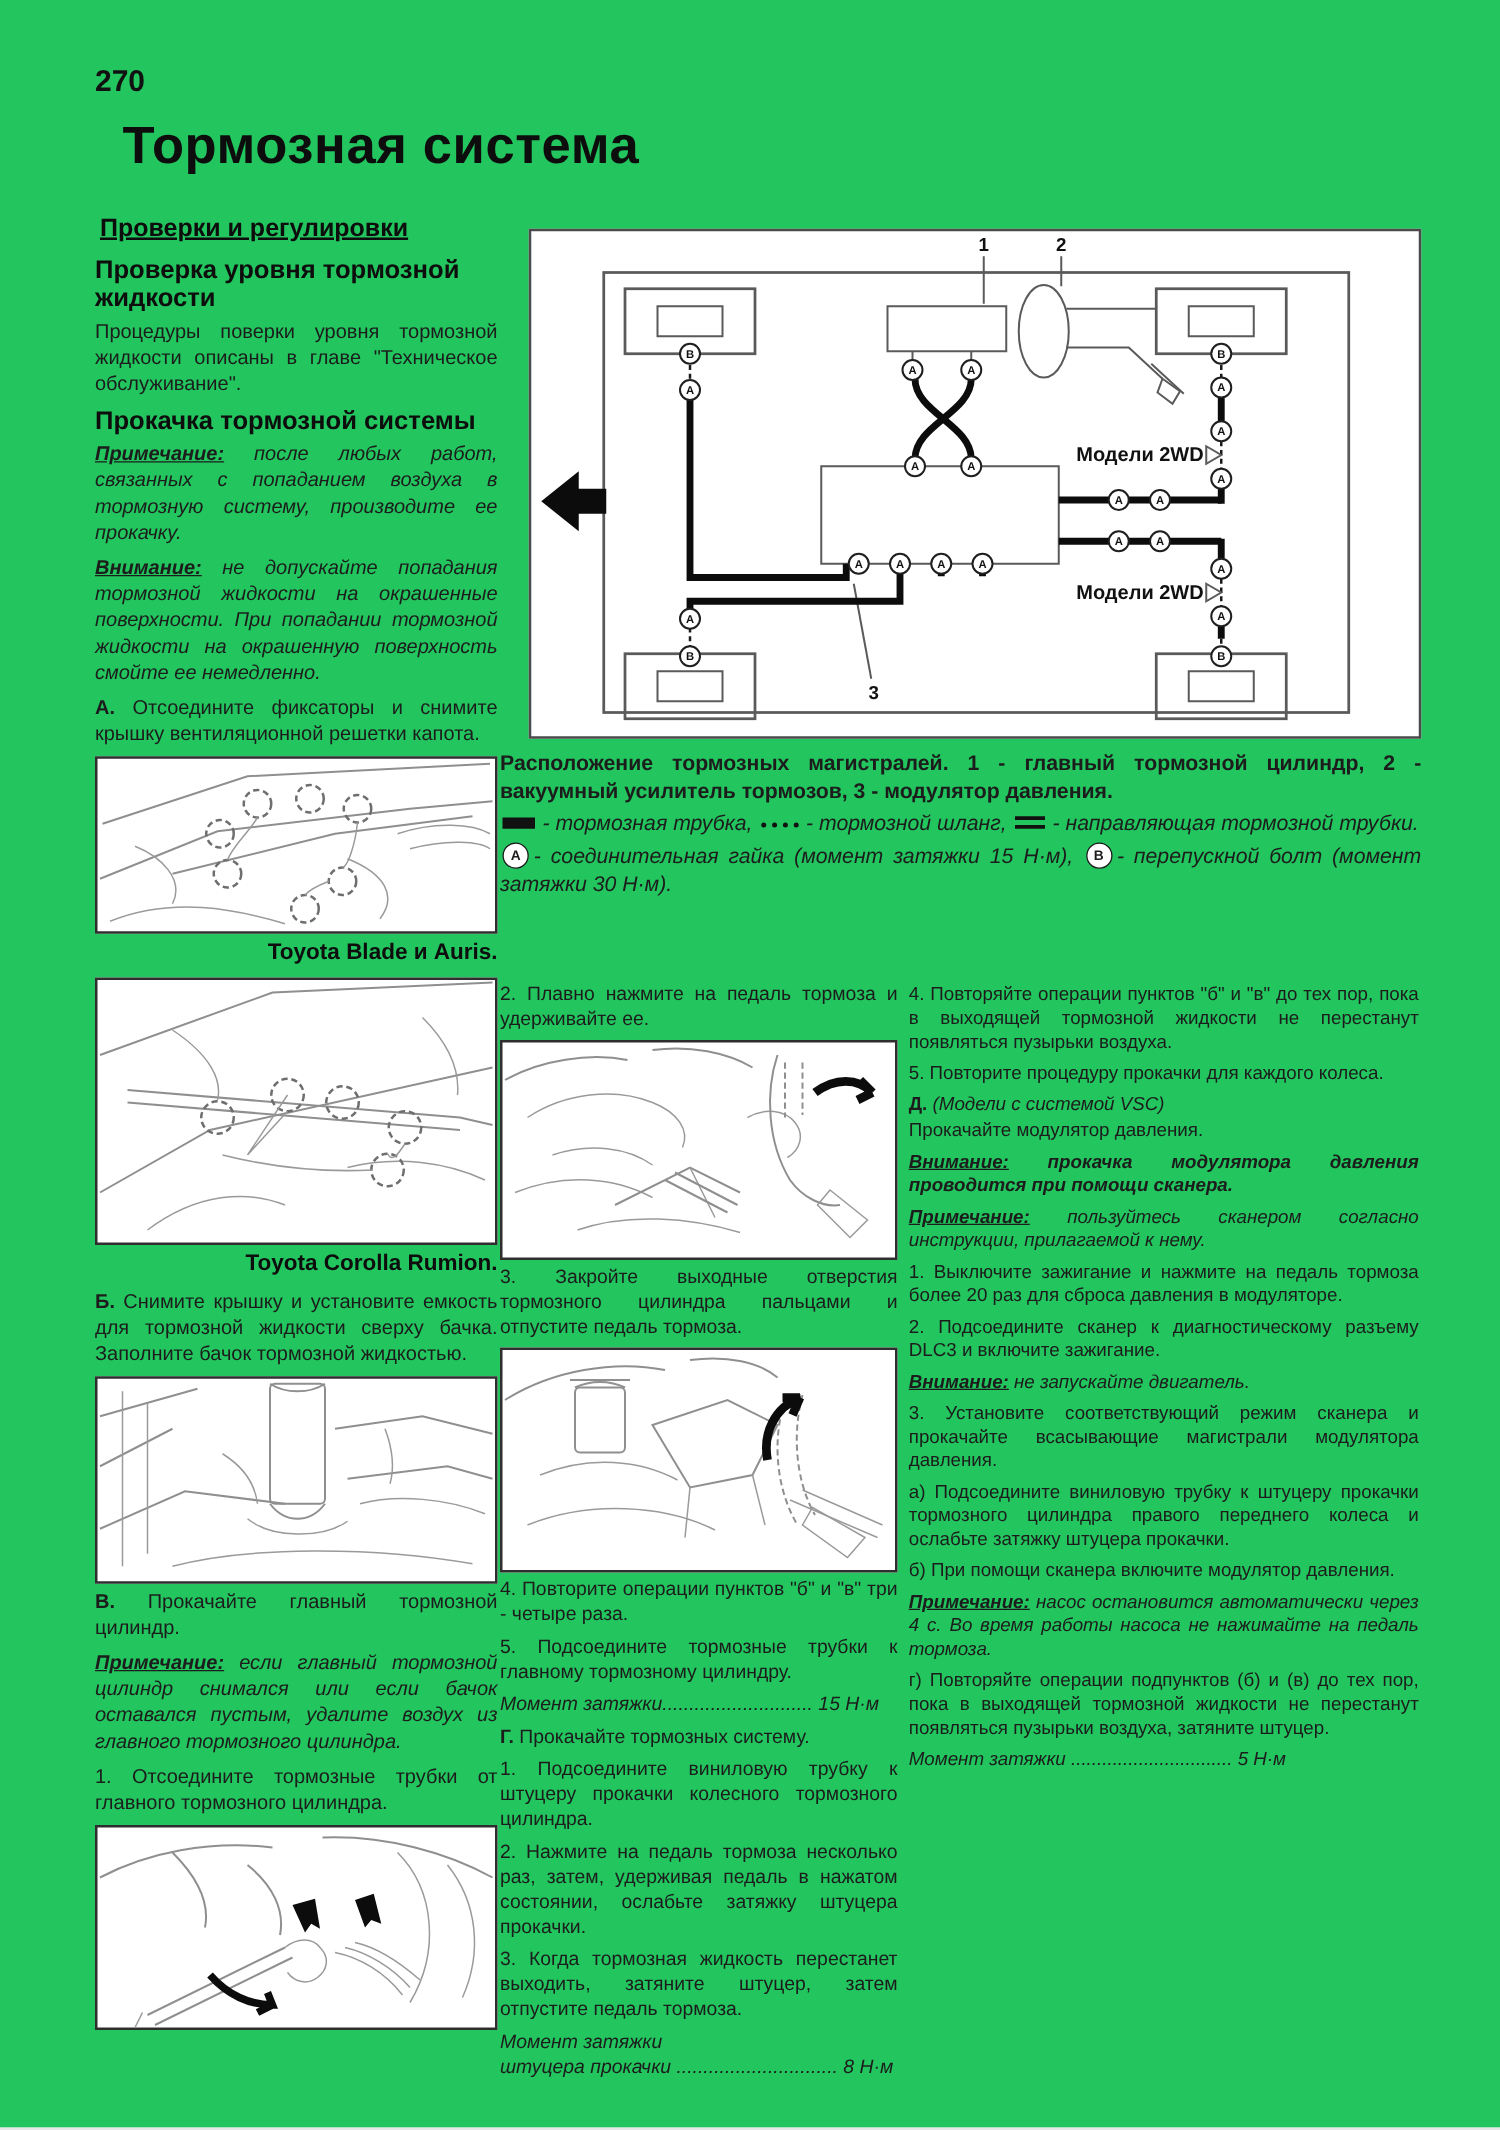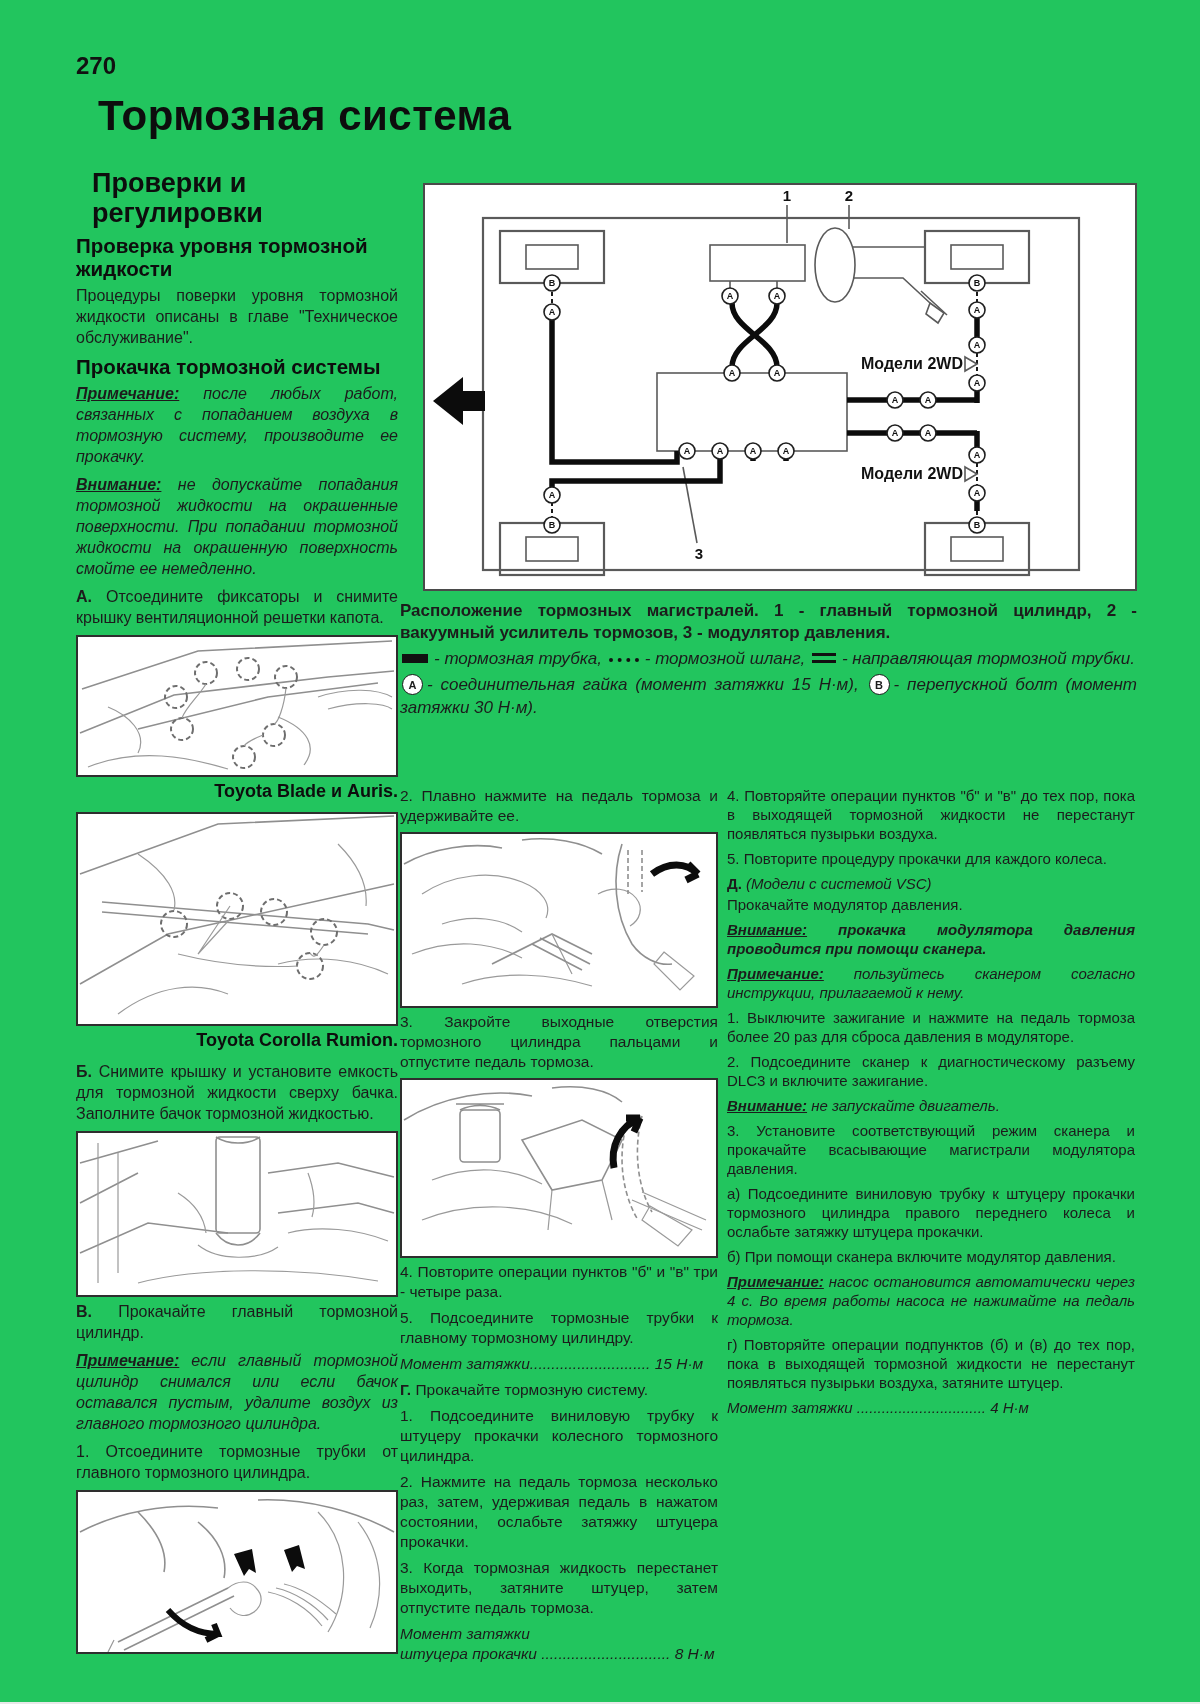--- a/index.html
+++ b/index.html
@@ -7,21 +7,21 @@
         font-family:"Liberation Sans",sans-serif;color:#1c1c1c;}
   .pageno{position:absolute;left:76px;top:52px;font-size:24px;font-weight:bold;color:#111;}
   .title{position:absolute;left:74px;top:92px;font-size:42px;font-weight:bold;color:#0d0d0d;letter-spacing:.5px;margin-left:24px;}
   
   .col{position:absolute;font-size:16px;line-height:21px;}
   .col p{margin:0 0 7px;text-align:justify;}
   #left-col{left:76px;top:168px;width:322px;}
   #mid-col{left:400px;top:786px;width:318px;font-size:15.5px;line-height:20px;}
   #right-col{left:727px;top:786px;width:408px;font-size:15px;line-height:19px;}
   #mid-col p,#right-col p{margin:0 0 6px;}
-  h2{margin:0 16px 6px;font-size:27px;line-height:30px;color:#0d0d0d;}
+  h2{margin:0 4px 6px;font-size:20px;line-height:30px;color:#0d0d0d;text-decoration:underline;}
   h3{margin:0 0 5px;font-size:20.5px;line-height:23px;color:#0d0d0d;}
   .b{font-weight:bold;}
   .it{font-style:italic;}
   .nl{font-style:italic;font-weight:bold;text-decoration:underline;}
   .torque{font-style:italic;text-align:left !important;}
   .fig{border:2px solid #2e2e2e;background:#fff;margin:2px 0 4px;}
   .figcap{font-size:18px;font-weight:bold;margin:0 0 10px;color:#0d0d0d;text-align:right;}
   .sketch{display:block;}
   
   #diagram-box{position:absolute;left:423px;top:183px;width:710px;height:404px;border:2px solid #4a4a4a;background:#fff;}
@@ -350,21 +350,21 @@
         <path class="gray" d="M226,40 C216,70 218,110 236,140" stroke-dasharray="5 3"></path>
         <path class="gray" d="M240,36 C232,66 234,104 250,132" stroke-dasharray="5 3"></path>
         <path class="gray2" d="M248,126 L290,150 L276,166 L240,140 z"></path>
         <path d="M212,88 C208,66 218,46 238,38 L224,38 M238,38 L232,52" fill="none" stroke="#0c0c0c" stroke-width="7"></path>
       </svg>
     </div>
 
     <p>4. Повторите операции пунктов "б" и "в" три - четыре раза.</p>
     <p>5. Подсоедините тормозные трубки к главному тормозному цилиндру.</p>
     <p class="torque">Момент затяжки............................ 15 Н·м</p>
-    <p><span class="b">Г.</span><span> Прокачайте тормозную систему.</span></p>
+    <p><span class="b">Г.</span><span> Прокачайте тормозных систему.</span></p>
     <p>1. Подсоедините виниловую трубку к штуцеру прокачки колесного тормозного цилиндра.</p>
     <p>2. Нажмите на педаль тормоза несколько раз, затем, удерживая педаль в нажатом состоянии, ослабьте затяжку штуцера прокачки.</p>
     <p>3. Когда тормозная жидкость перестанет выходить, затяните штуцер, затем отпустите педаль тормоза.</p>
     <p class="torque" style="margin-bottom:0;">Момент затяжки</p>
     <p class="torque">штуцера прокачки .............................. 8 Н·м</p>
   </div>
 
   <div class="col" id="right-col">
     <p>4. Повторяйте операции пунктов "б" и "в" до тех пор, пока в выходящей тормозной жидкости не перестанут появляться пузырьки воздуха.</p>
     <p>5. Повторите процедуру прокачки для каждого колеса.</p>
@@ -373,16 +373,16 @@
     <p><span class="nl">Внимание:</span><span class="it b"> прокачка модулятора давления проводится при помощи сканера.</span></p>
     <p><span class="nl">Примечание:</span><span class="it"> пользуйтесь сканером согласно инструкции, прилагаемой к нему.</span></p>
     <p>1. Выключите зажигание и нажмите на педаль тормоза более 20 раз для сброса давления в модуляторе.</p>
     <p>2. Подсоедините сканер к диагностическому разъему DLC3 и включите зажигание.</p>
     <p><span class="nl">Внимание:</span><span class="it"> не запускайте двигатель.</span></p>
     <p>3. Установите соответствующий режим сканера и прокачайте всасывающие магистрали модулятора давления.</p>
     <p>а) Подсоедините виниловую трубку к штуцеру прокачки тормозного цилиндра правого переднего колеса и ослабьте затяжку штуцера прокачки.</p>
     <p>б) При помощи сканера включите модулятор давления.</p>
     <p><span class="nl">Примечание:</span><span class="it"> насос остановится автоматически через 4 с. Во время работы насоса не нажимайте на педаль тормоза.</span></p>
     <p>г) Повторяйте операции подпунктов (б) и (в) до тех пор, пока в выходящей тормозной жидкости не перестанут появляться пузырьки воздуха, затяните штуцер.</p>
-    <p class="torque">Момент затяжки ............................... 4 Н·м</p>
+    <p class="torque">Момент затяжки ............................... 5 Н·м</p>
   </div>
 
 </div>
 
 </body></html>

